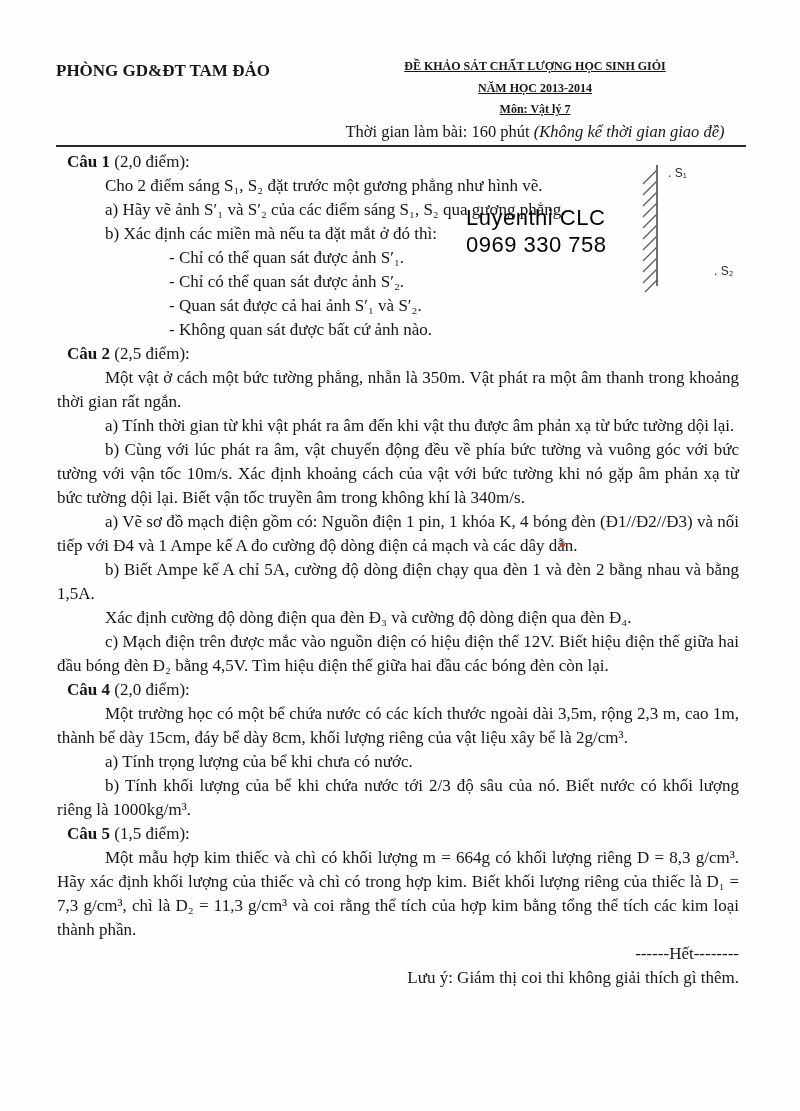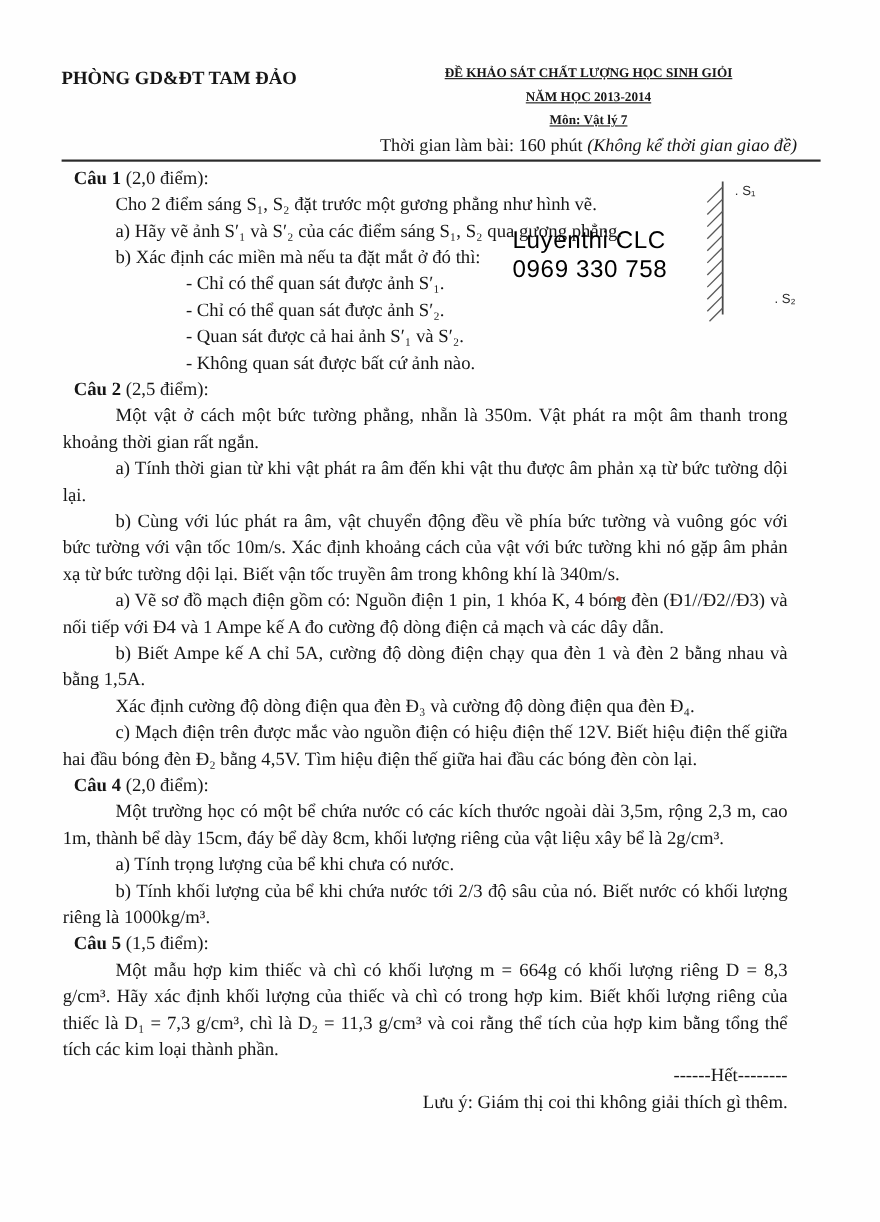--- a/index.html
+++ b/index.html
@@ -17,21 +17,21 @@
     width:268px; font-weight:bold; font-size:17px; line-height:21px; padding-top:4px;
     white-space:nowrap;
   }
   .header-right { flex:1; text-align:center; }
   .hr-line { font-weight:bold; font-size:12px; line-height:21.5px;text-decoration:underline; }
   .hr-time { font-size:16.5px; line-height:20px; margin-top:1px; white-space:nowrap; }
   .hr-time .it { font-style:italic; }
   .rule { margin:3px 54px 0 56px; border-top:2px solid #2a2a2a; }
 
   
-  main { padding:3px 84px 0 57px; font-size:17px; line-height:24px; }
+  main { padding:3px 61px 0 57px; font-size:17px; line-height:24px; }
   main p { margin:0; }
   .q-head { margin-left:10px; }
   .q-num { font-weight:bold; }
   .para   { text-align:justify; text-indent:48px; }
   .line   { text-indent:48px; }
   .bullet { margin-left:112px; }
   .center { text-align:right; text-indent:0; }
 
   
   .watermark {
@@ -47,21 +47,21 @@
   }
 
   
   .figure { position:absolute; left:628px; top:158px; width:160px; height:140px; }
   .fig-label {
     position:absolute;
     font-family:"Liberation Sans","DejaVu Sans",sans-serif;
     font-size:12px; color:#2b2b2b; white-space:nowrap;text-align:right;
   }
   .fig-s1 { left:40px; top:8px; }
-  .fig-s2 { left:76px; top:106px; }
+  .fig-s2 { left:86px; top:106px; }
 </style>
 </head>
 <body>
 
 <div class="page">
 
   <header class="header">
     <div class="header-left">PHÒNG GD&amp;ĐT TAM ĐẢO</div>
     <div class="header-right">
       <div class="hr-line">ĐỀ KHẢO SÁT CHẤT LƯỢNG HỌC SINH GIỎI</div>

